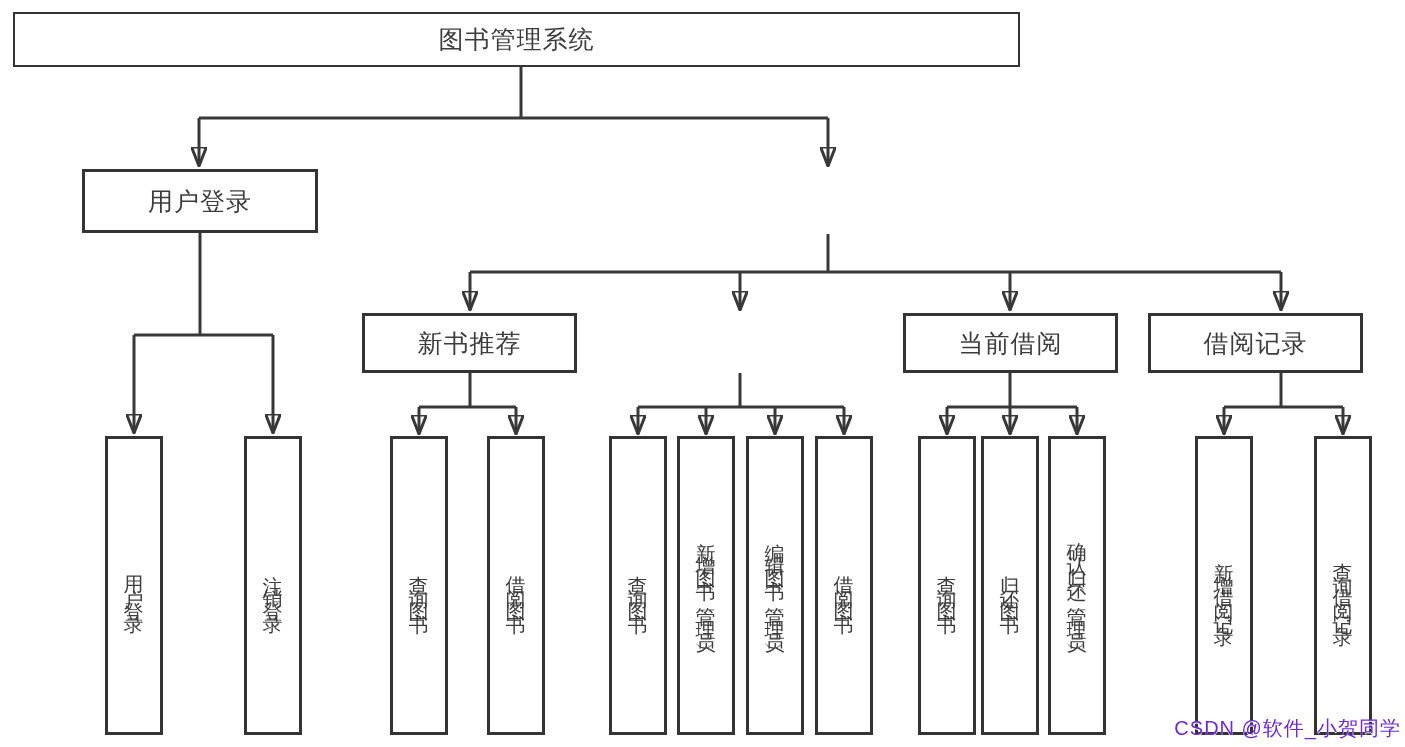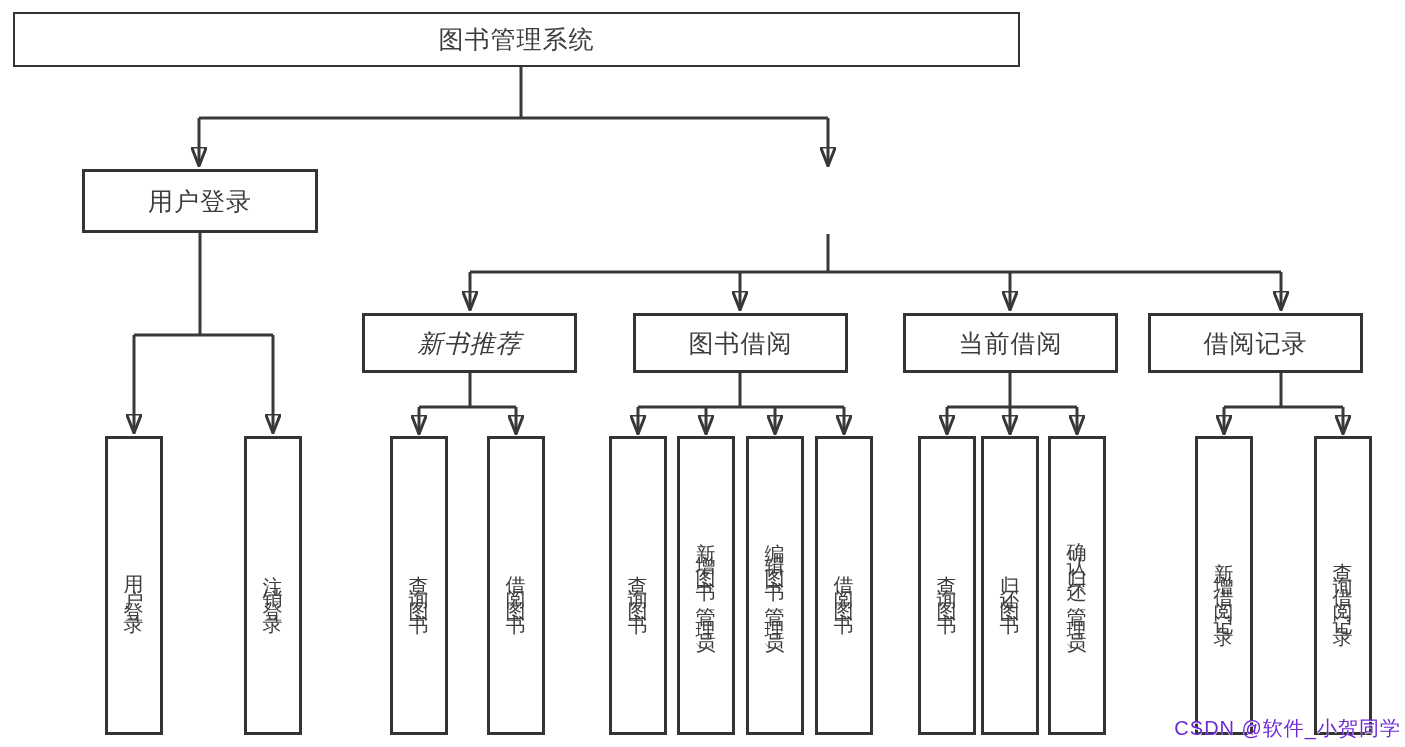--- a/index.html
+++ b/index.html
@@ -114,22 +114,21 @@
       <path d="M1224,407 H1343"></path>
       <path d="M1224,407 V434" marker-end="url(#arrow)"></path>
       <path d="M1343,407 V434" marker-end="url(#arrow)"></path>
     </g>
   </svg>
 
   <div class="node root" style="left:13px;top:12px;width:1007px;height:55px;">图书管理系统</div>
 
   <div class="node" style="left:82px;top:169px;width:236px;height:64px;">用户登录</div>
 
-  <div class="node" style="left:362px;top:313px;width:215px;height:60px;font-style:italic;">新书推荐</div>
-  <div class="node" style="left:633px;top:313px;width:215px;height:60px;">图书借阅</div>
+  <div class="node" style="left:362px;top:313px;width:215px;height:60px;">新书推荐</div>
   <div class="node" style="left:903px;top:313px;width:215px;height:60px;">当前借阅</div>
   <div class="node" style="left:1148px;top:313px;width:215px;height:60px;">借阅记录</div>
 
   <div class="leaf" style="left:105px;top:436px;">
     <span class="vtext">用户登录</span>
   </div>
   <div class="leaf" style="left:244px;top:436px;">
     <span class="vtext">注销登录</span>
   </div>
 

